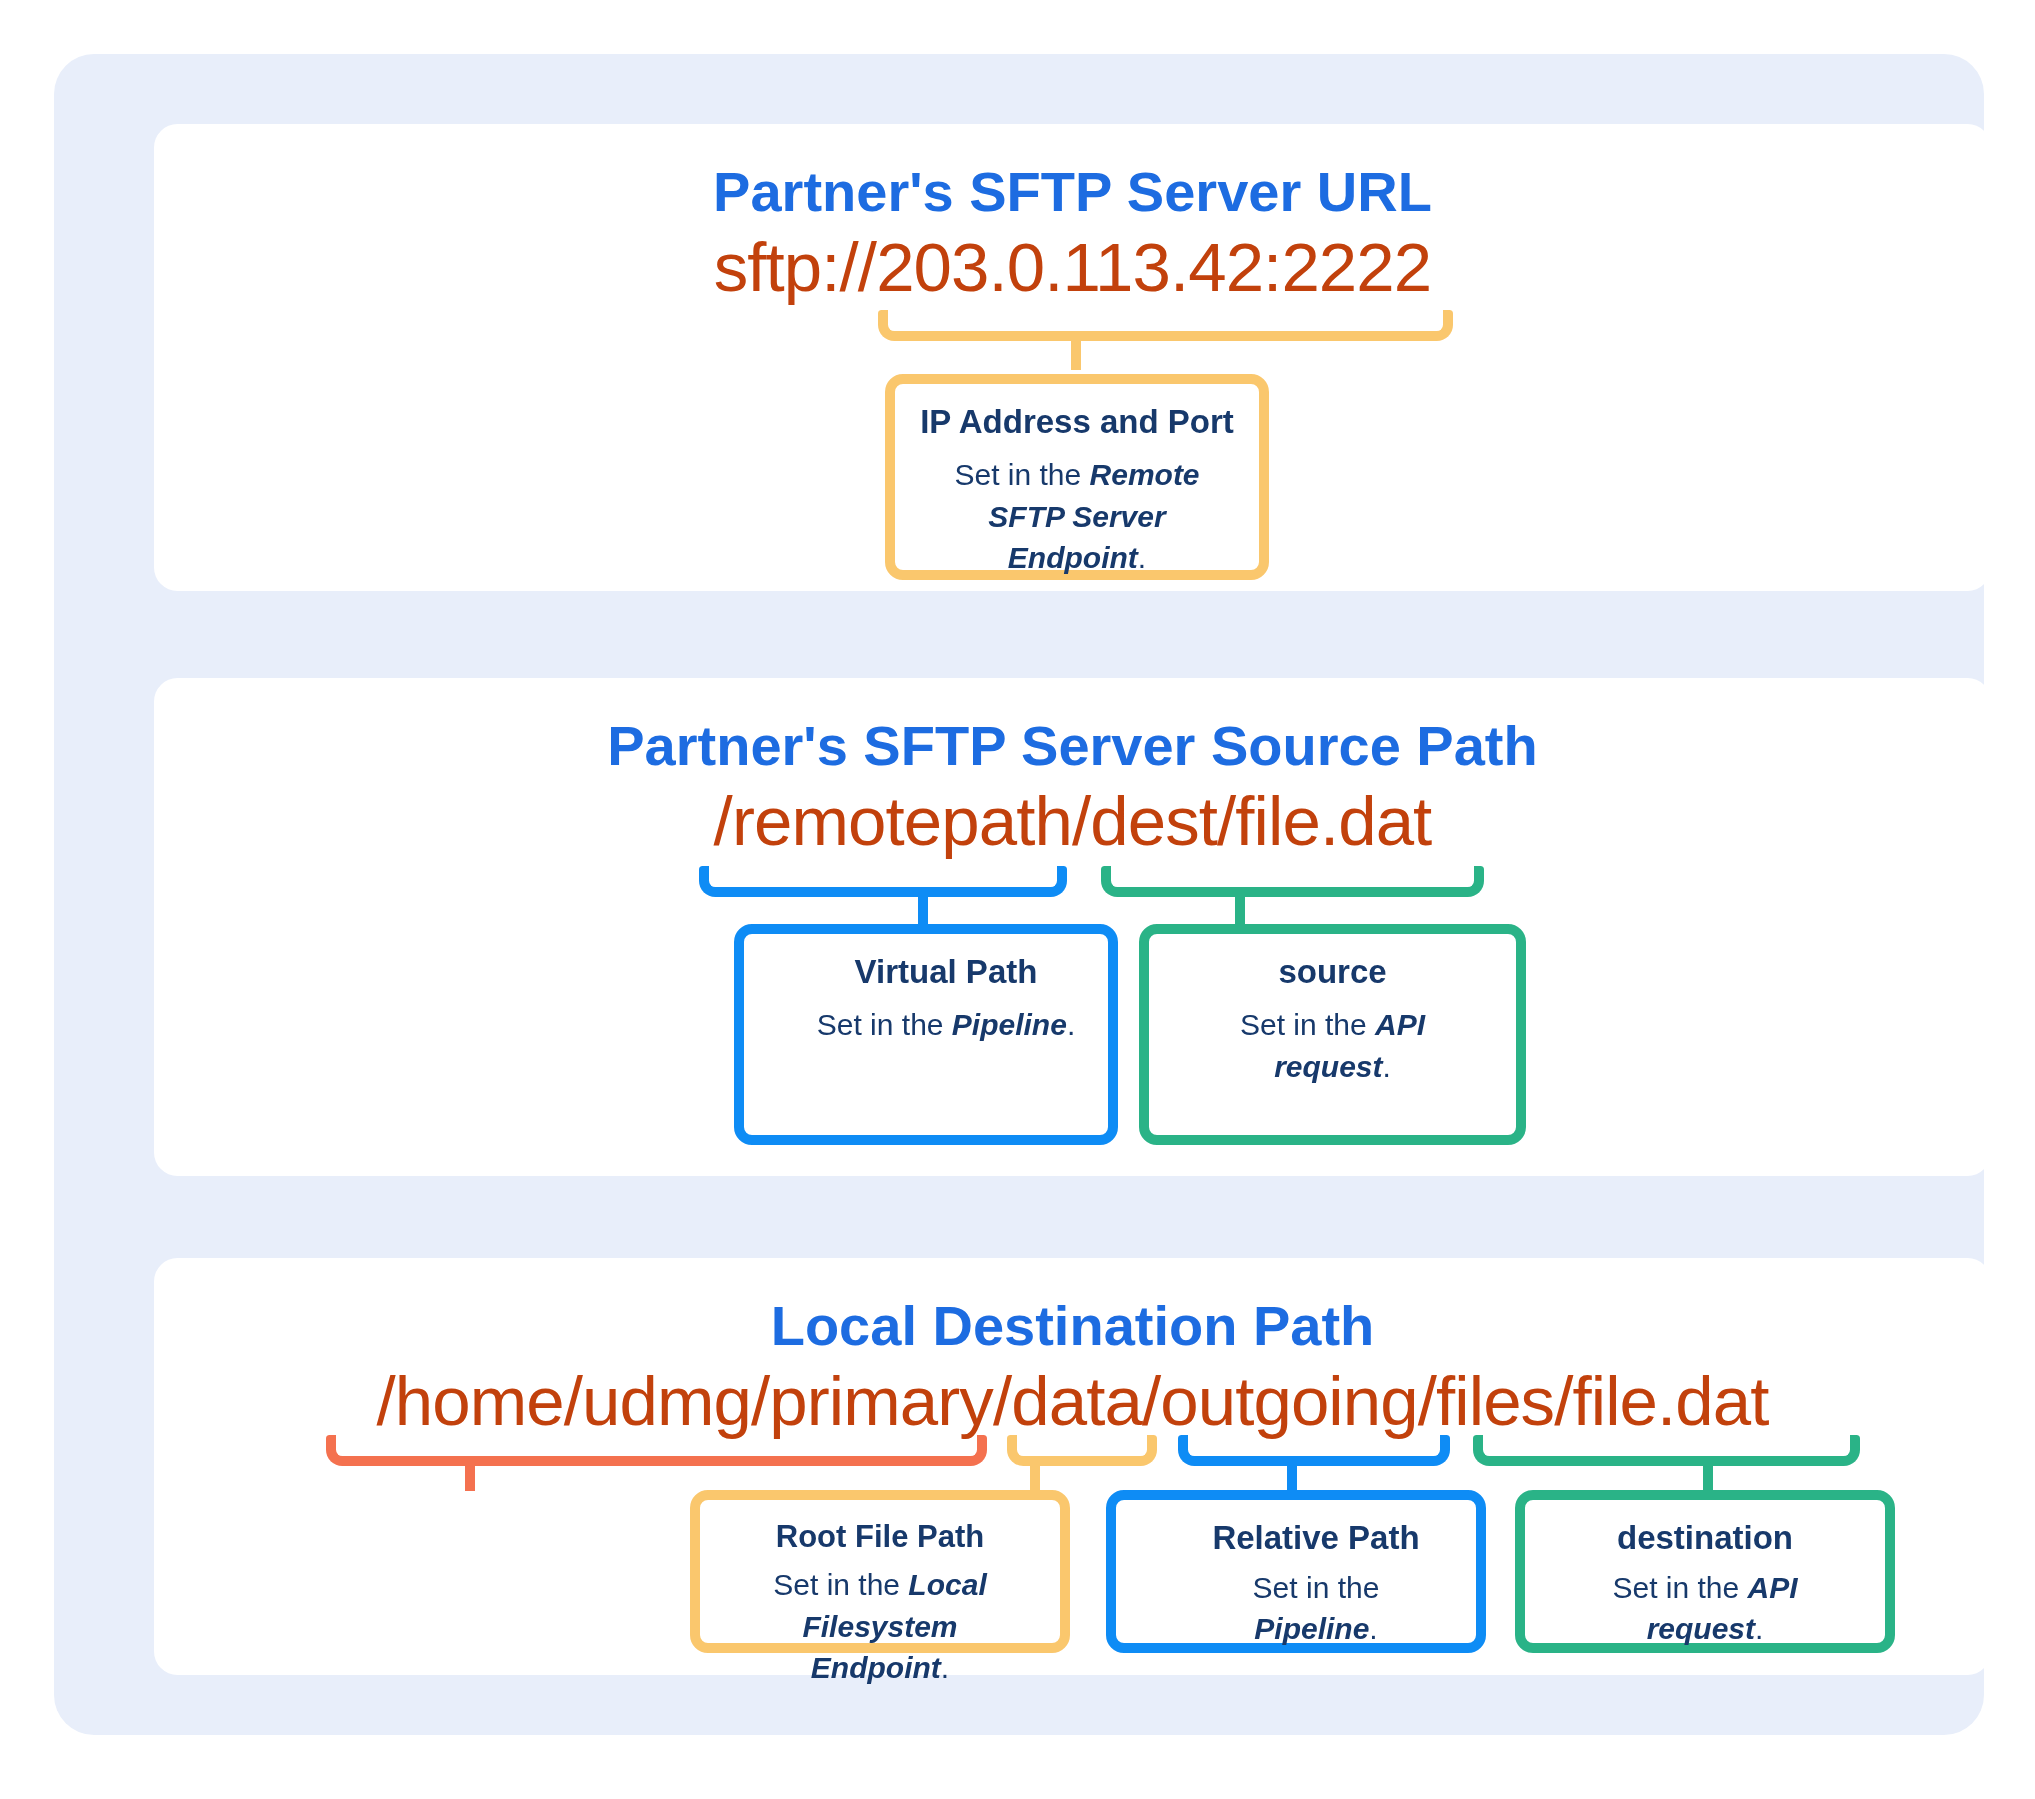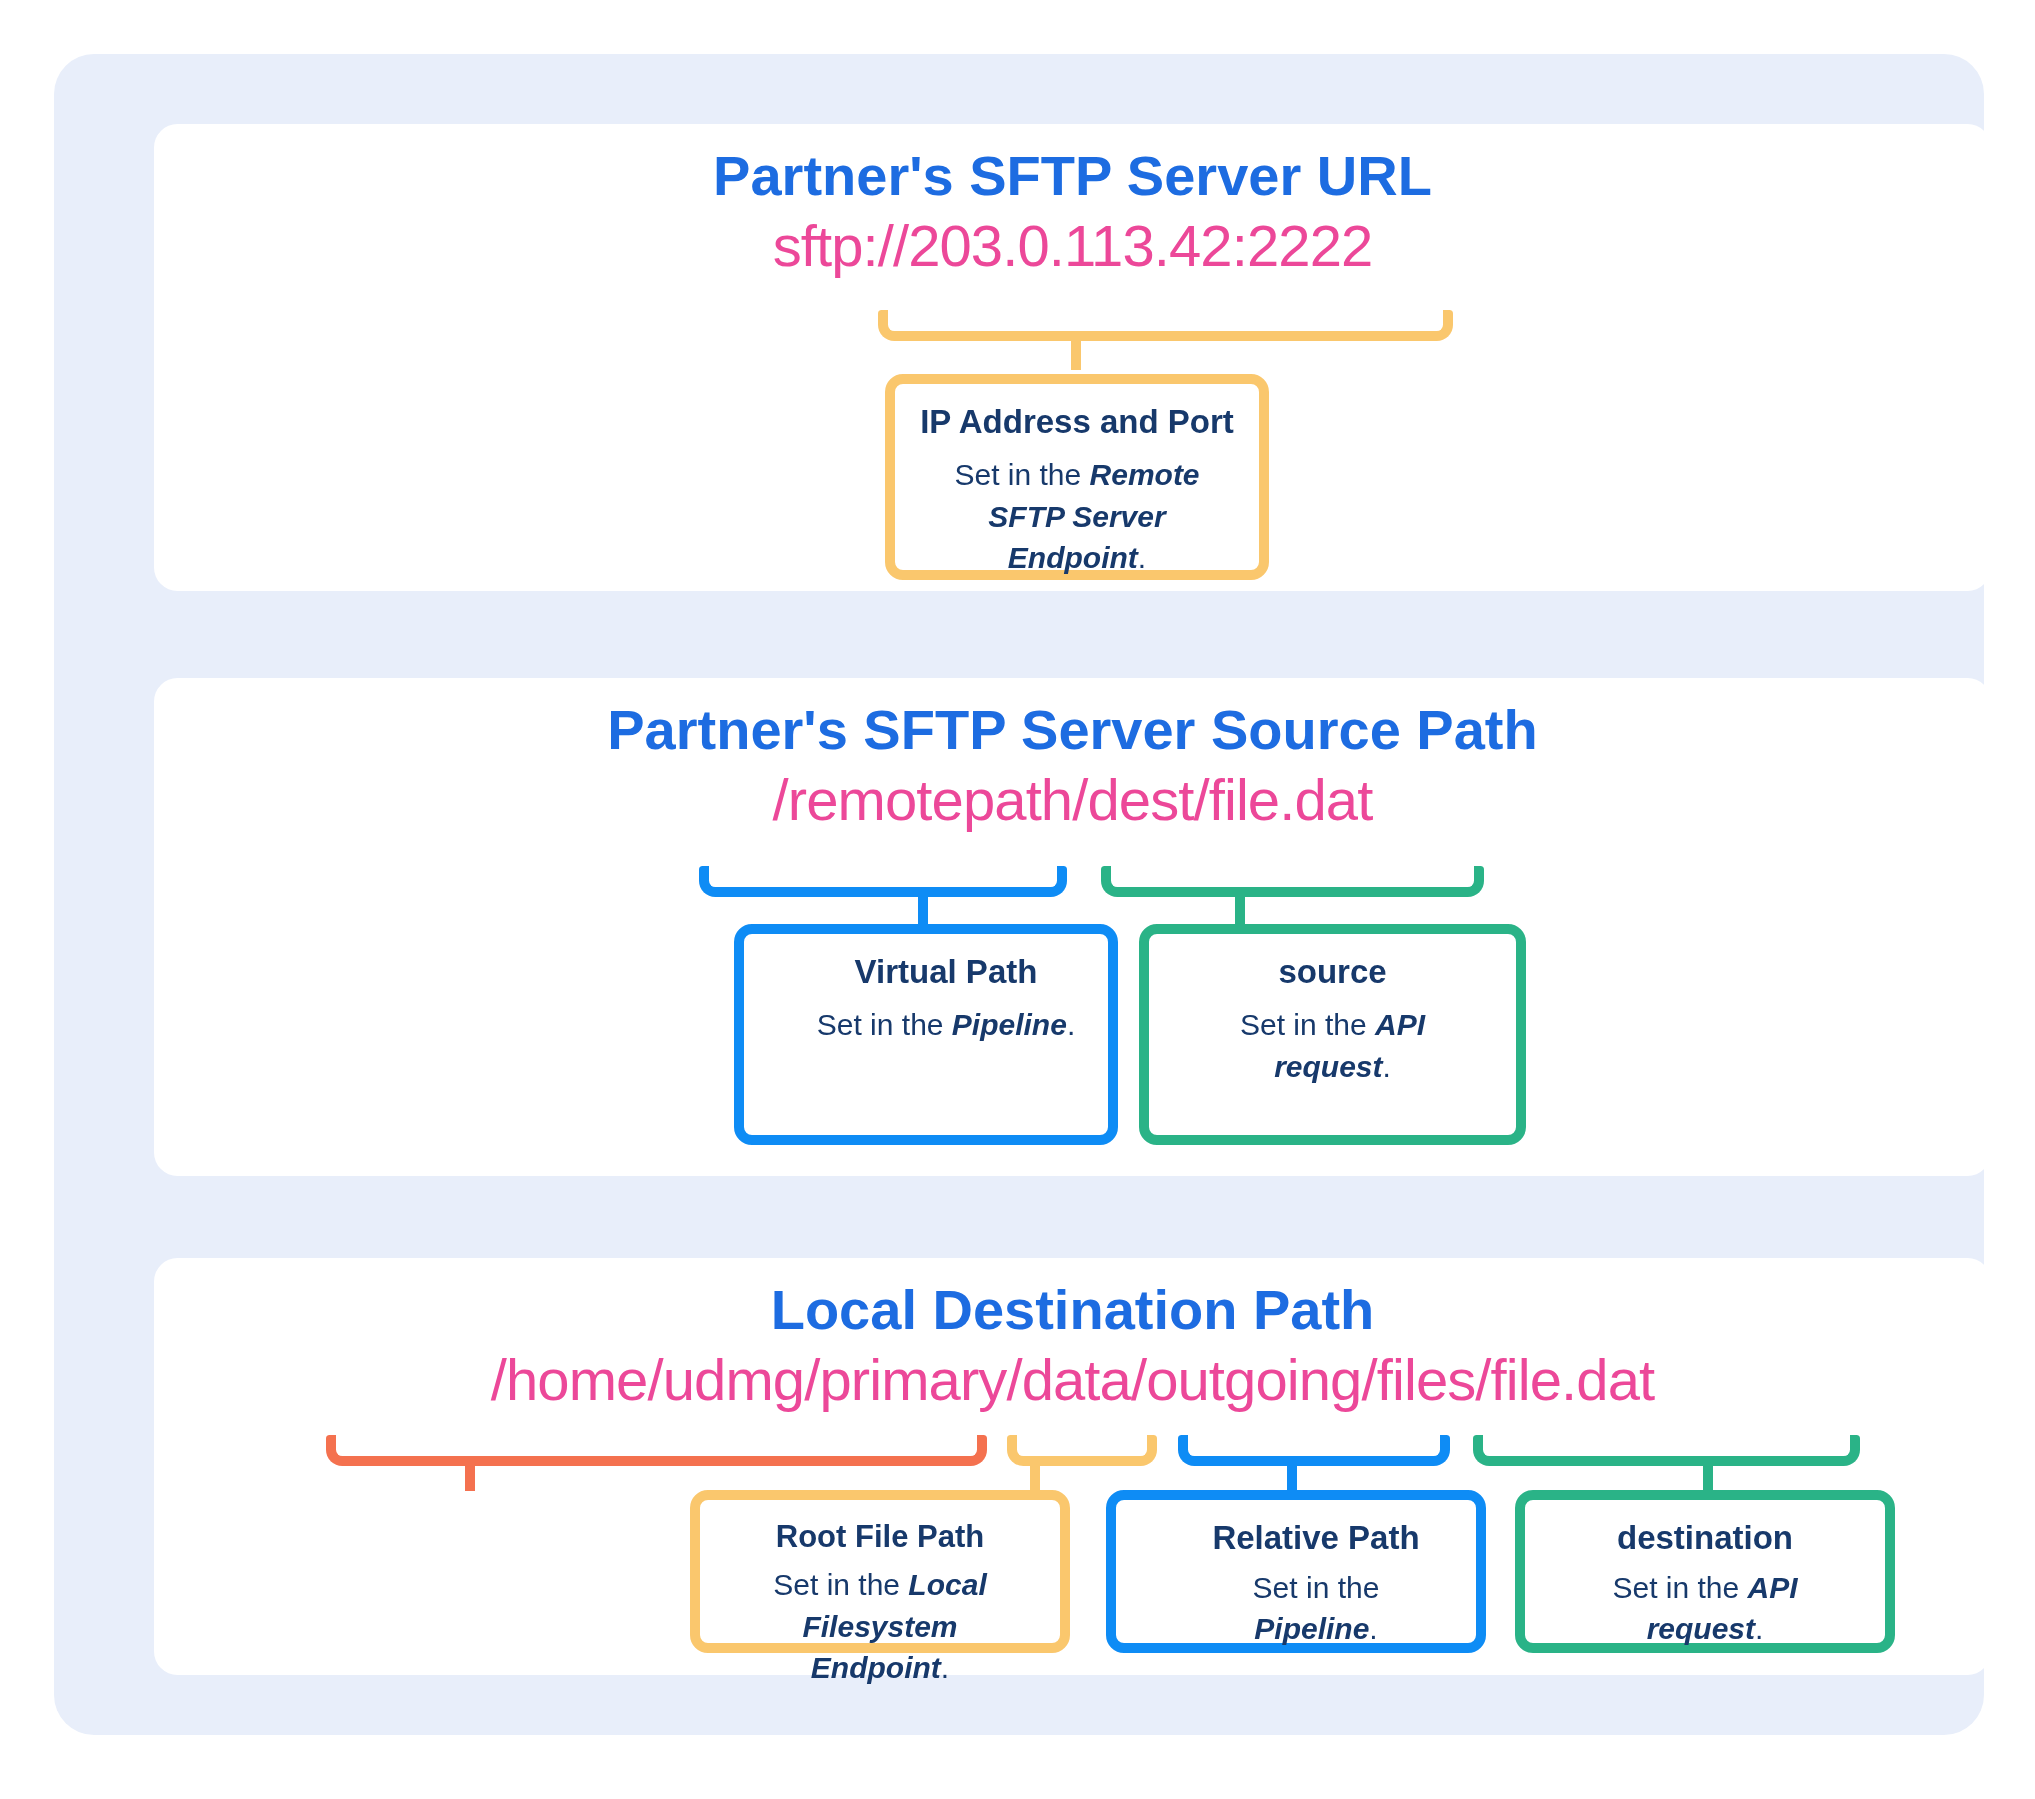--- a/index.html
+++ b/index.html
@@ -10,26 +10,26 @@
   }
   .panel{
     position:absolute;left:54px;top:54px;width:1930px;height:1681px;
     background:#E8EEFA;border-radius:40px;
   }
   .card{
     position:absolute;left:100px;width:1837px;background:#ffffff;
     border-radius:23.5px;text-align:center;
   }
   .card-title{
-    margin:0;padding-top:23px;font-size:56px;line-height:1.05;
+    margin:0;padding-top:39px;font-size:56px;line-height:1.05;
     font-weight:bold;color:#1D6CE1;
   }
   .card-value{
-    margin:9px 0 0 0;font-size:58px;line-height:1.08;
-    color:#ec4899;letter-spacing:-0.9px;font-weight:normal;
+    margin:9px 0 0 0;font-size:69px;line-height:1.08;
+    color:#c2410c;letter-spacing:-0.9px;font-weight:normal;
   }
   .bracket{
     position:absolute;height:31px;box-sizing:border-box;
     border-left:10px solid;border-right:10px solid;border-bottom:10px solid;
     border-radius:3.6px 3.6px 16.3px 16.3px;
   }
   .stem{position:absolute;width:10px;}
   .callout{
     position:absolute;box-sizing:border-box;background:#ffffff;
     border:10px solid;border-radius:18px;text-align:center;

